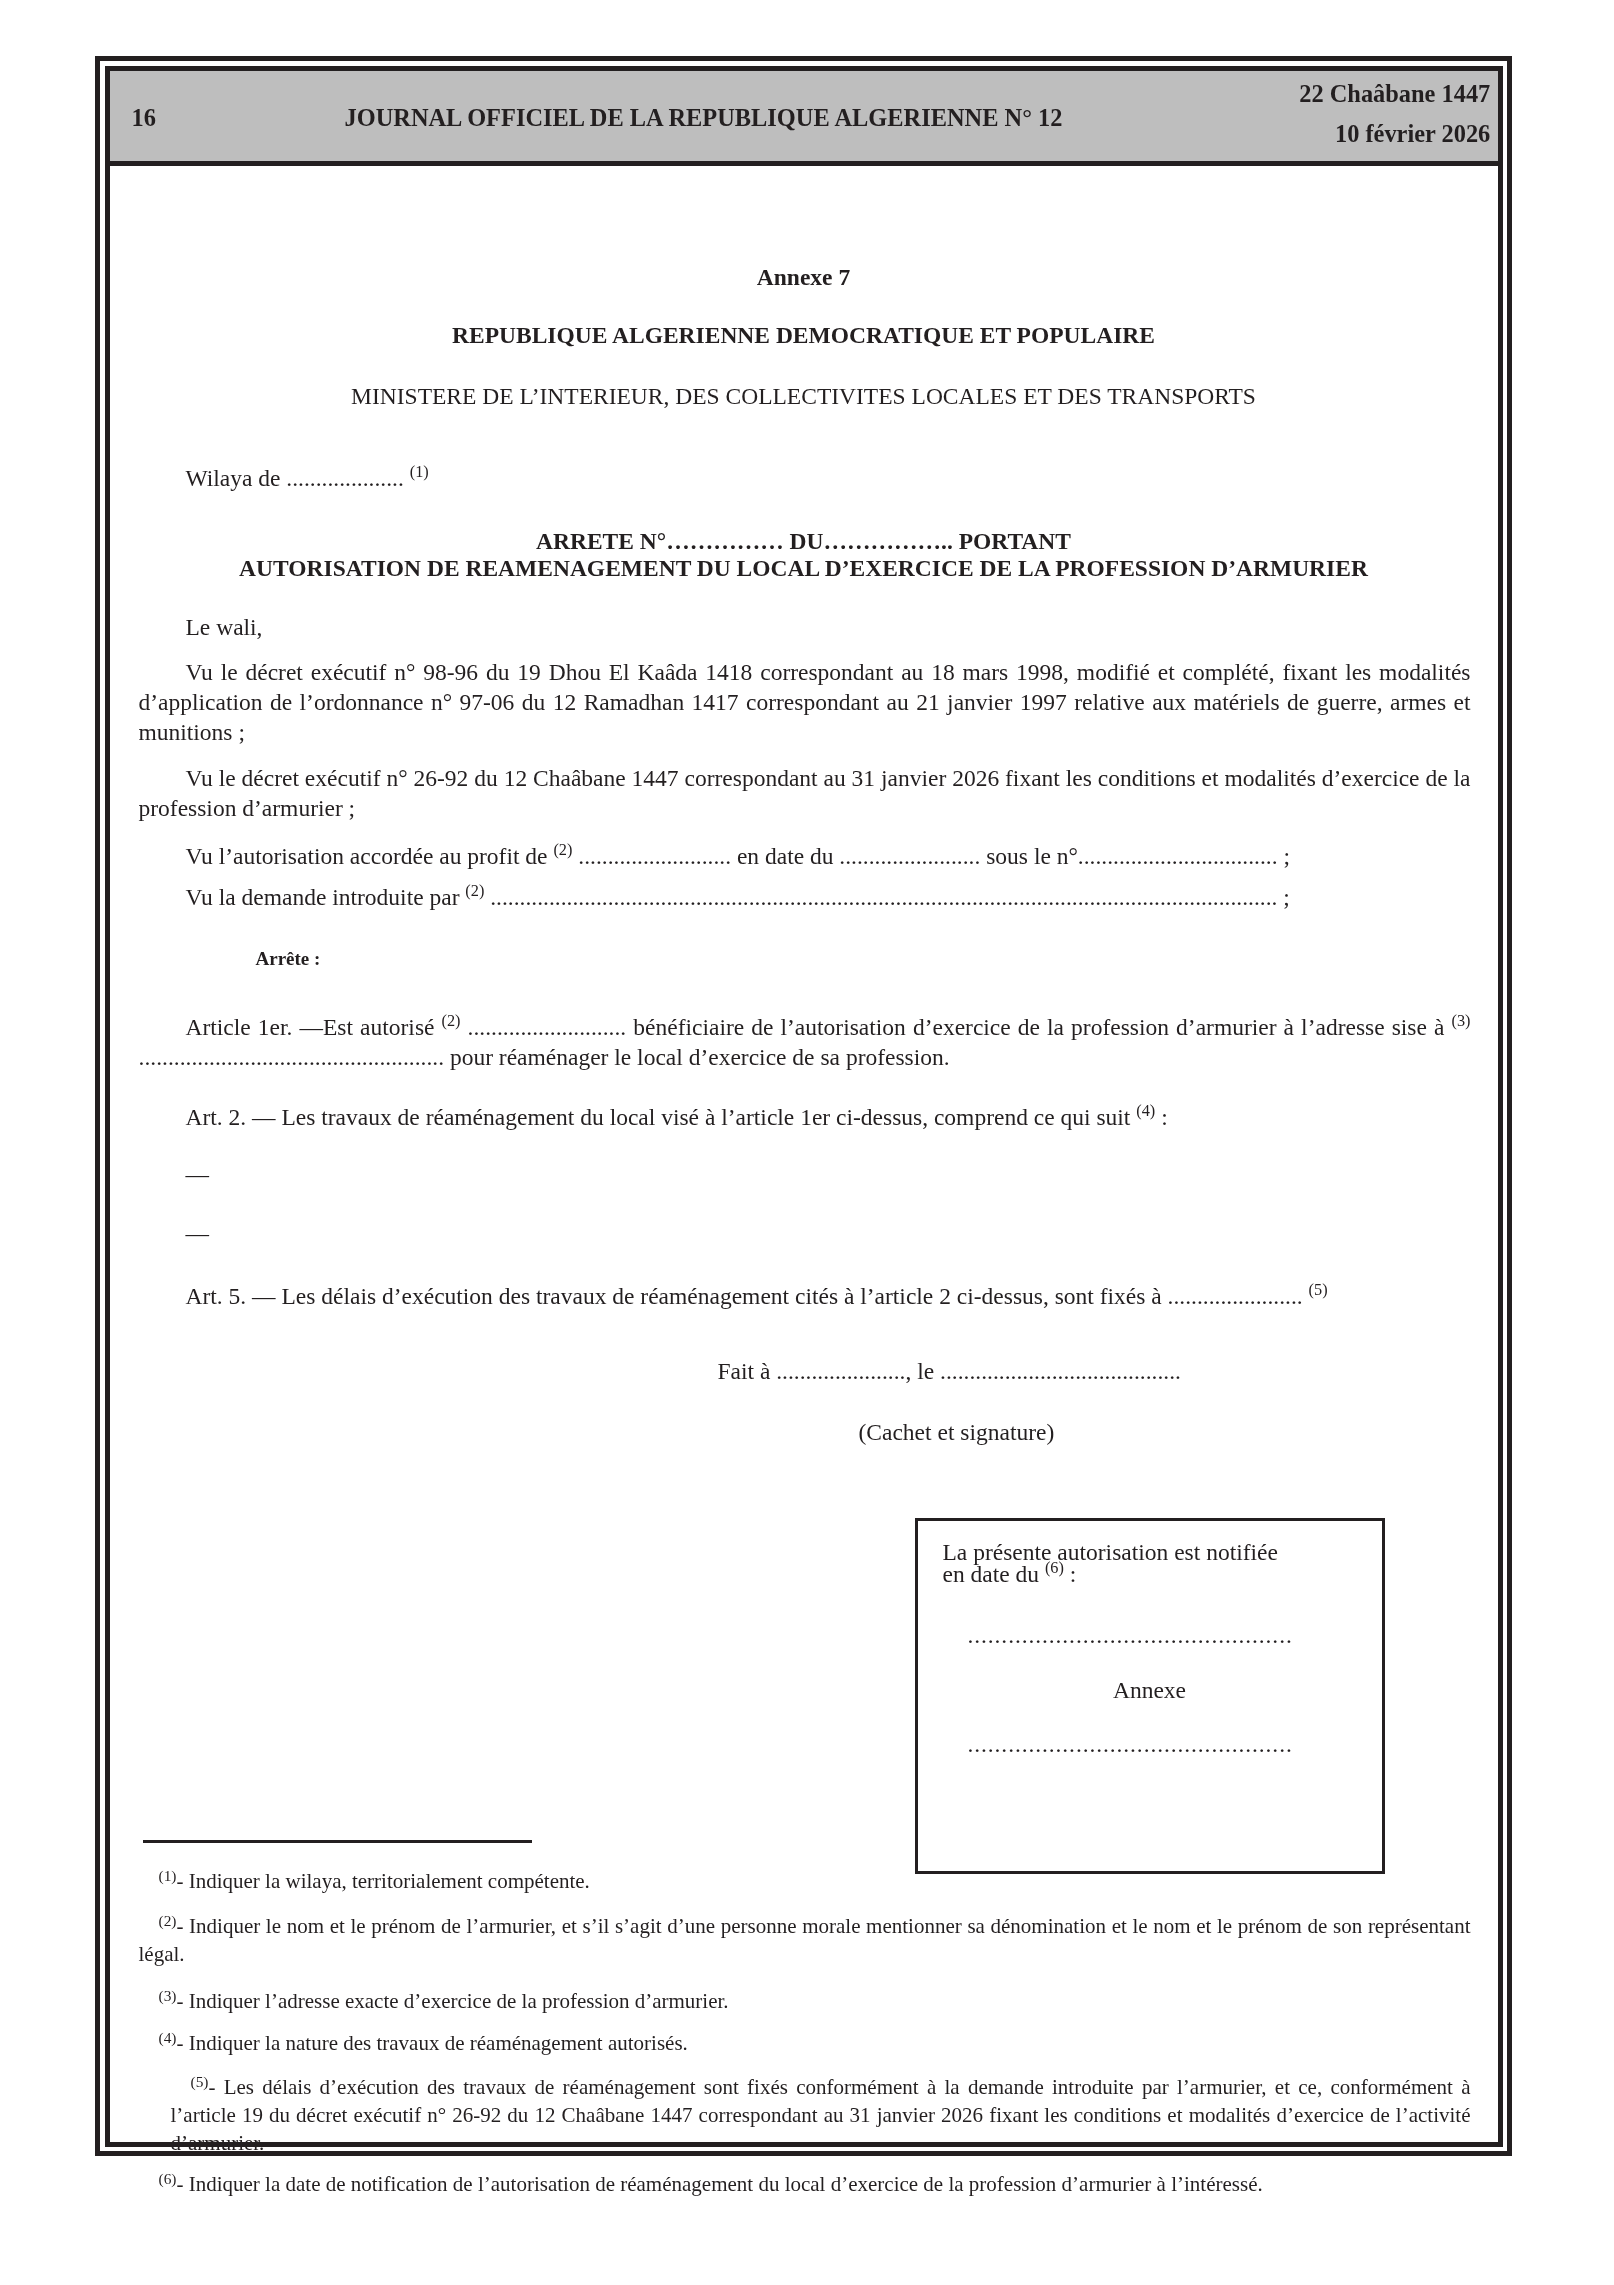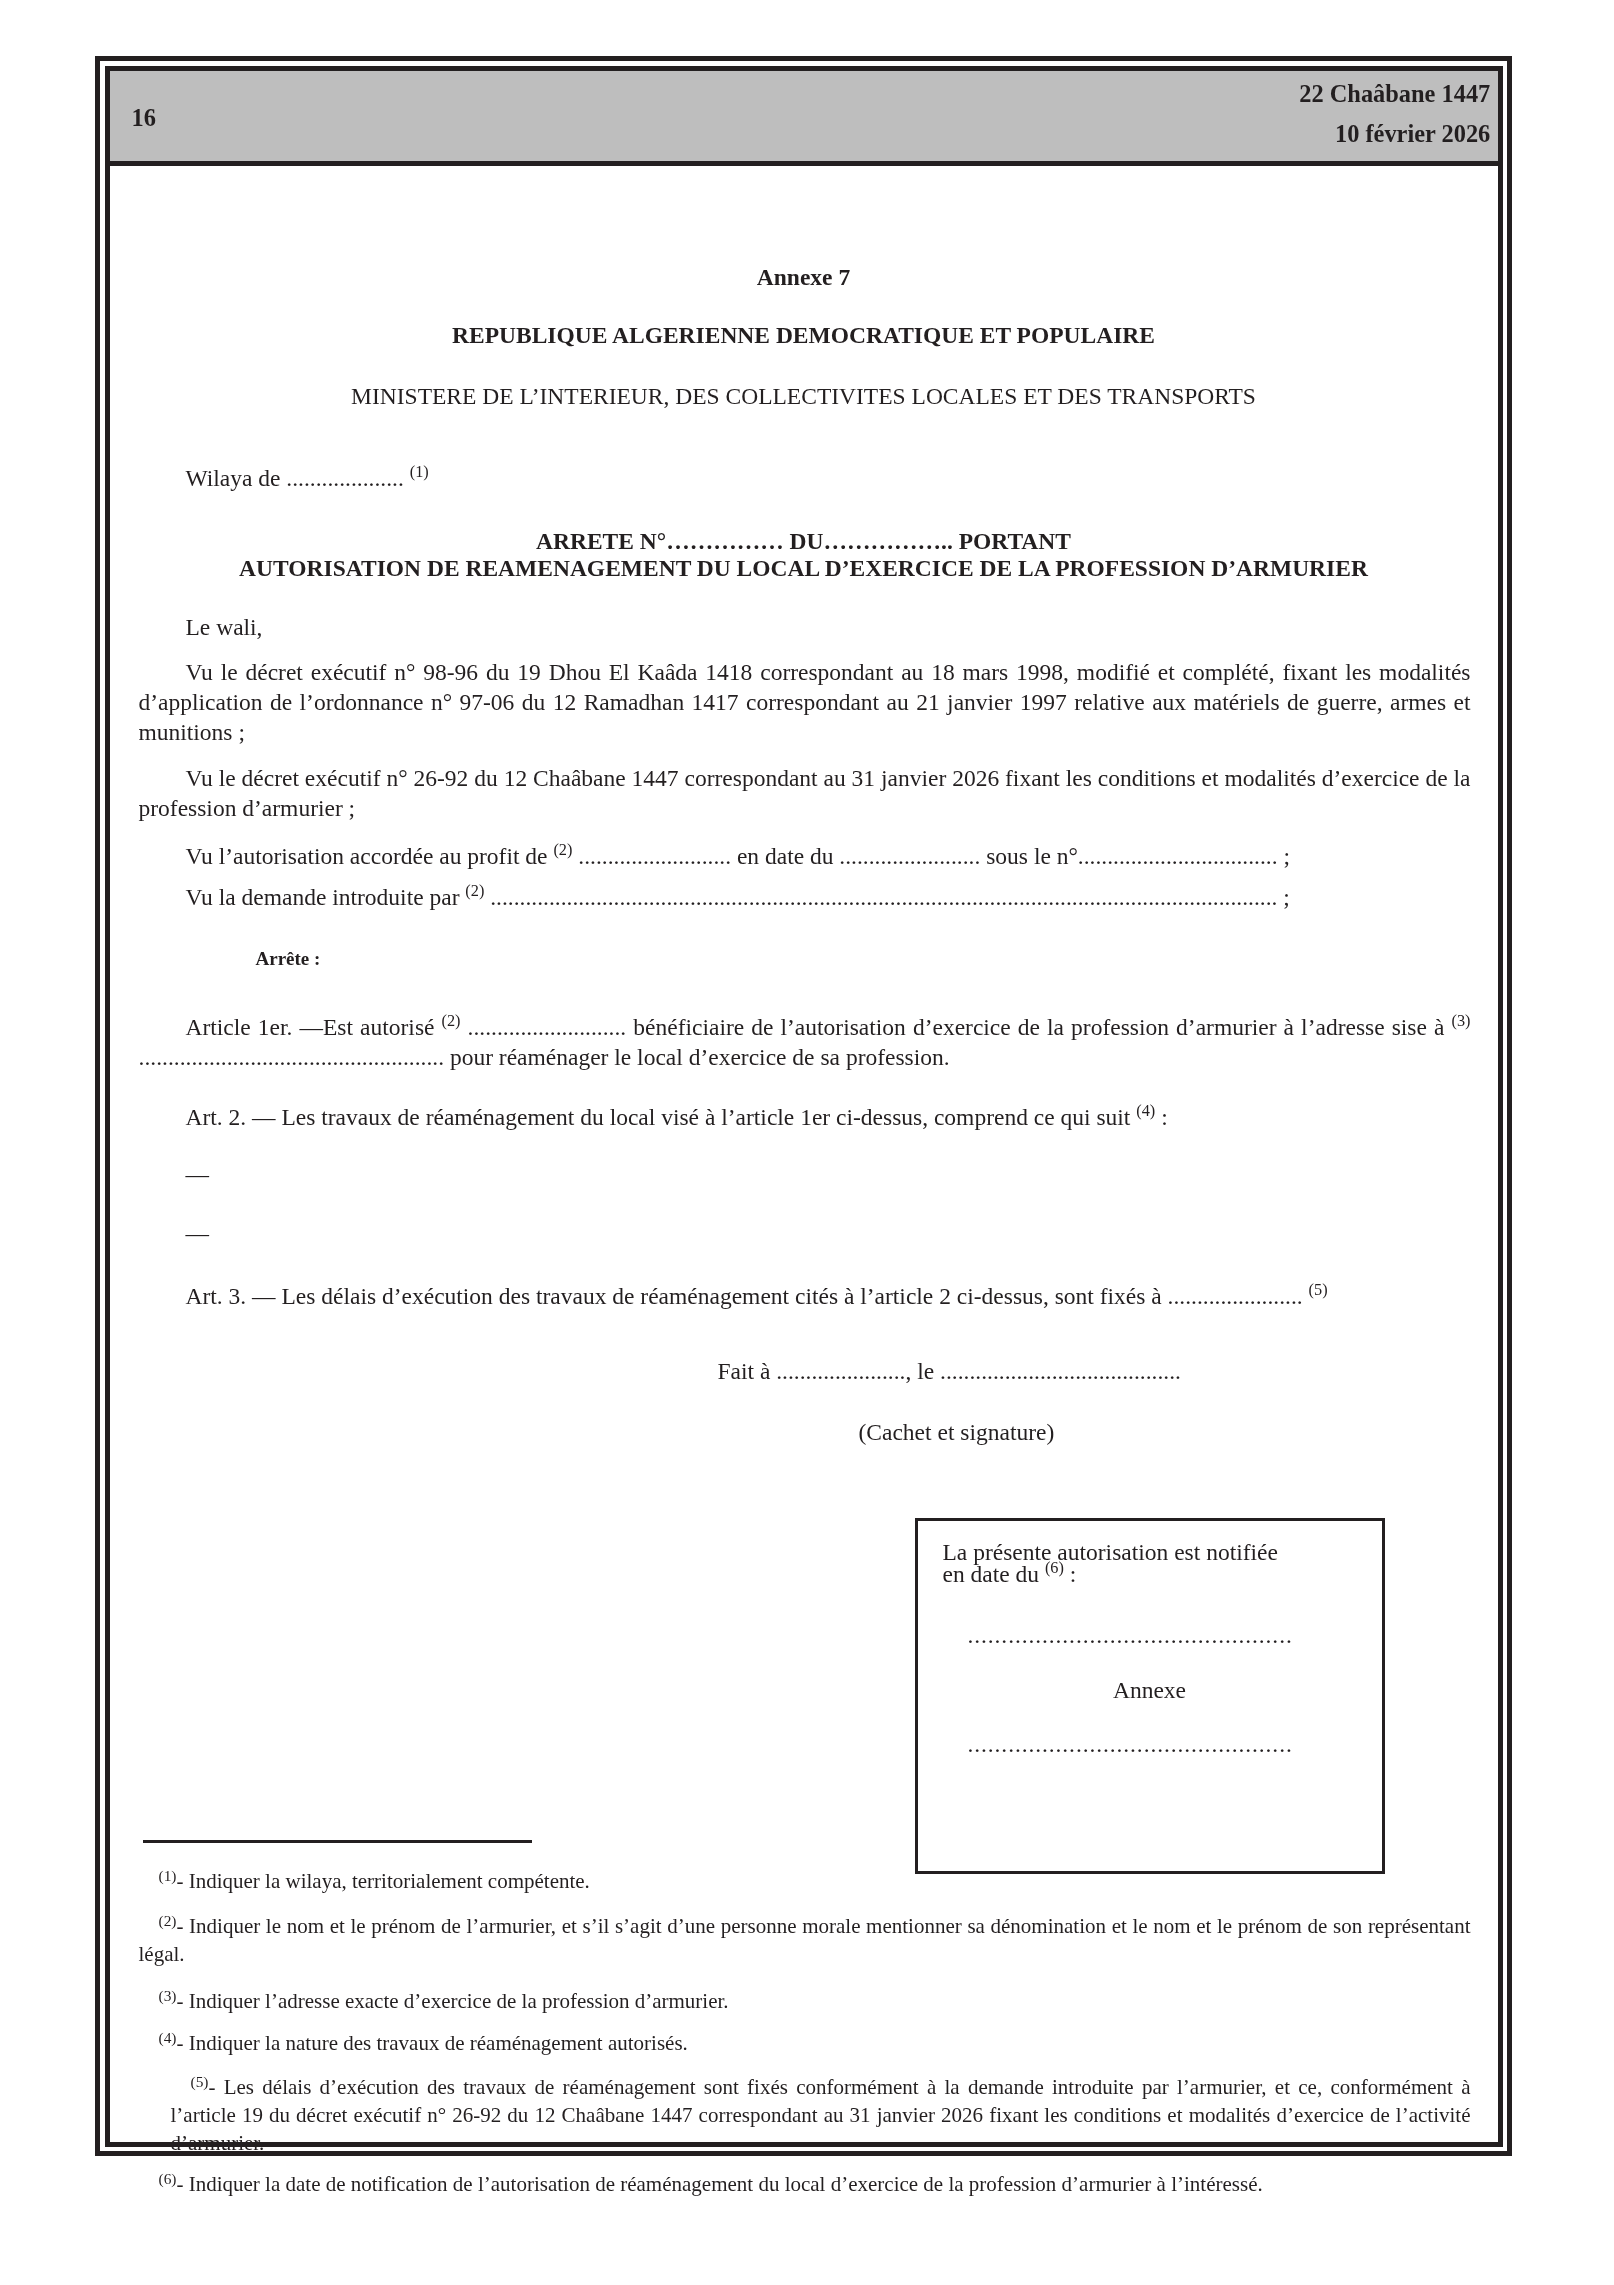--- a/index.html
+++ b/index.html
@@ -39,20 +39,21 @@
   .fn sup { font-size: 15.4px; vertical-align: 7.2px; }
 </style>
 </head>
 <body>
 
 <div class="outer">
   <div class="inner">
 
     <div class="header">
       <span class="hdr-page">16</span>
+      <span class="hdr-title">JOURNAL OFFICIEL DE LA REPUBLIQUE ALGERIENNE N° 12</span>
       <div class="hdr-date">
         <div>22 Chaâbane 1447</div>
         <div>10 février 2026</div>
       </div>
     </div>
 
     <div class="content">
       <div class="abs center bold" style="top:98px;font-size:23.5px;">Annexe 7</div>
       <div class="abs center bold" style="top:156px;font-size:23.5px;">REPUBLIQUE ALGERIENNE DEMOCRATIQUE ET POPULAIRE</div>
       <div class="abs center" style="top:217px;font-size:23.5px;">MINISTERE DE L’INTERIEUR, DES COLLECTIVITES LOCALES ET DES TRANSPORTS</div>
@@ -75,21 +76,21 @@
 
       <div class="abs bold" style="left:146px;top:782px;font-size:19px;">Arrête :</div>
 
       <div class="para" style="top:846px;"><span>Article 1er. —Est autorisé</span> <sup>(2)</sup><span> ........................... bénéficiaire de l’autorisation d’exercice de la profession d’armurier à l’adresse sise à</span> <sup>(3)</sup><span> .................................................... pour réaménager le local d’exercice de sa profession.</span></div>
 
       <div class="para" style="top:936px;"><span>Art. 2. — Les travaux de réaménagement du local visé à l’article 1er ci-dessus, comprend ce qui suit</span> <sup>(4)</sup><span> :</span></div>
 
       <div class="line" style="top:995px;">—</div>
       <div class="line" style="top:1054px;">—</div>
 
-      <div class="line" style="top:1117px;"><span>Art. 3. — Les délais d’exécution des travaux de réaménagement cités à l’article 2 ci-dessus, sont fixés à .......................</span> <sup>(5)</sup></div>
+      <div class="line" style="top:1117px;"><span>Art. 5. — Les délais d’exécution des travaux de réaménagement cités à l’article 2 ci-dessus, sont fixés à .......................</span> <sup>(5)</sup></div>
 
       <div class="abs" style="left:608px;top:1192px;font-size:23.5px;">Fait à ......................, le .........................................</div>
       <div class="abs" style="left:749px;top:1253px;font-size:23.5px;">(Cachet et signature)</div>
 
       <div class="notice">
         <div class="l1">
           <div>La présente autorisation est notifiée</div>
           <div><span>en date du</span> <sup>(6)</sup><span> :</span></div>
         </div>
         <div class="dots" style="top:101px;">................................................</div>

